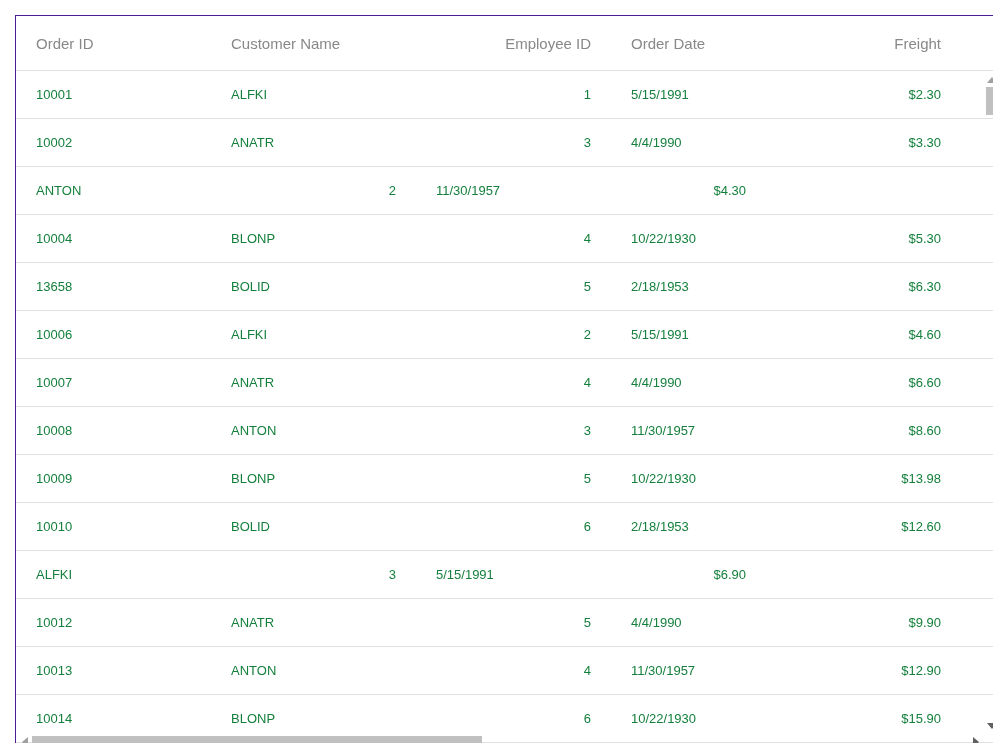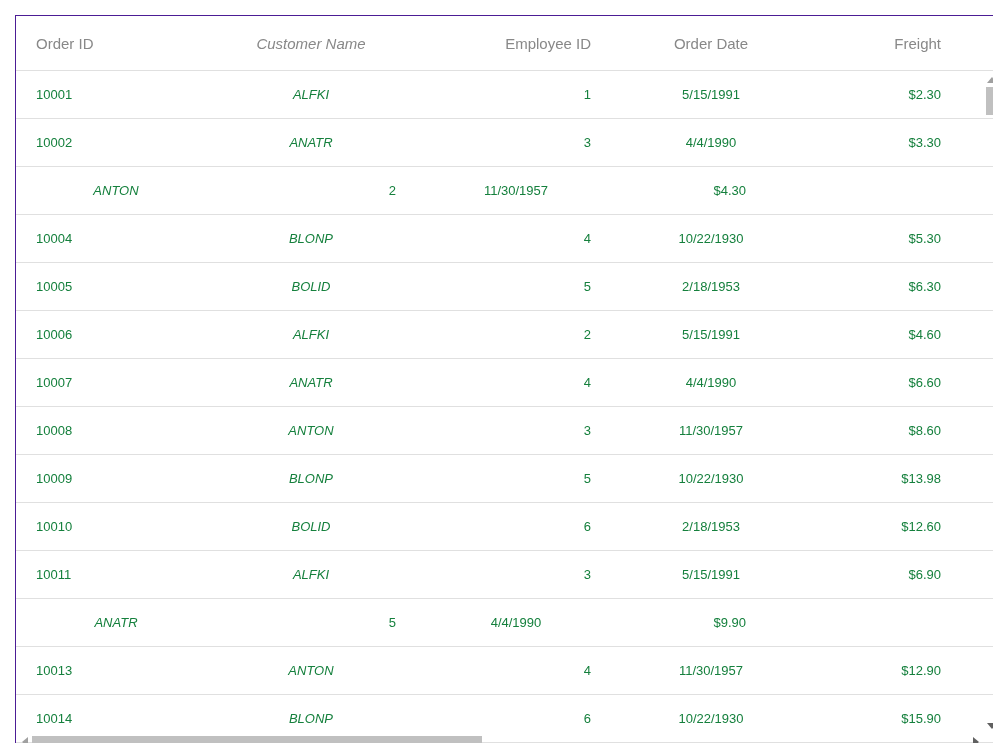--- a/index.html
+++ b/index.html
@@ -48,23 +48,23 @@
       color: #15803d;
       font-size: 13px;
     }
     .col {
       padding: 0 20px;
       white-space: nowrap;
       overflow: hidden;
       text-overflow: ellipsis;
     }
     .col-orderid { width: 195px; text-align: left; }
-    .col-customer { width: 200px; text-align: center; font-style: italic; }
+    .col-customer { width: 200px; text-align: left; }
     .col-employee { width: 200px; text-align: right; }
-    .col-orderdate { width: 200px; text-align: center; }
+    .col-orderdate { width: 200px; text-align: left; }
     .col-freight { width: 150px; text-align: right; }
 
     
     .vscroll {
       position: absolute;
       right: 2px;
       top: 57px;
       bottom: 20px;
       width: 18px;
       display: flex;
@@ -155,21 +155,21 @@
         <div class="col col-freight">$4.30</div>
       </div>
       <div class="grid-row">
         <div class="col col-orderid">10004</div>
         <div class="col col-customer">BLONP</div>
         <div class="col col-employee">4</div>
         <div class="col col-orderdate">10/22/1930</div>
         <div class="col col-freight">$5.30</div>
       </div>
       <div class="grid-row">
-        <div class="col col-orderid">10005</div>
+        <div class="col col-orderid">13658</div>
         <div class="col col-customer">BOLID</div>
         <div class="col col-employee">5</div>
         <div class="col col-orderdate">2/18/1953</div>
         <div class="col col-freight">$6.30</div>
       </div>
       <div class="grid-row">
         <div class="col col-orderid">10006</div>
         <div class="col col-customer">ALFKI</div>
         <div class="col col-employee">2</div>
         <div class="col col-orderdate">5/15/1991</div>
@@ -197,27 +197,27 @@
         <div class="col col-freight">$13.98</div>
       </div>
       <div class="grid-row">
         <div class="col col-orderid">10010</div>
         <div class="col col-customer">BOLID</div>
         <div class="col col-employee">6</div>
         <div class="col col-orderdate">2/18/1953</div>
         <div class="col col-freight">$12.60</div>
       </div>
       <div class="grid-row">
-        <div class="col col-orderid">10011</div>
         <div class="col col-customer">ALFKI</div>
         <div class="col col-employee">3</div>
         <div class="col col-orderdate">5/15/1991</div>
         <div class="col col-freight">$6.90</div>
       </div>
       <div class="grid-row">
+        <div class="col col-orderid">10012</div>
         <div class="col col-customer">ANATR</div>
         <div class="col col-employee">5</div>
         <div class="col col-orderdate">4/4/1990</div>
         <div class="col col-freight">$9.90</div>
       </div>
       <div class="grid-row">
         <div class="col col-orderid">10013</div>
         <div class="col col-customer">ANTON</div>
         <div class="col col-employee">4</div>
         <div class="col col-orderdate">11/30/1957</div>

